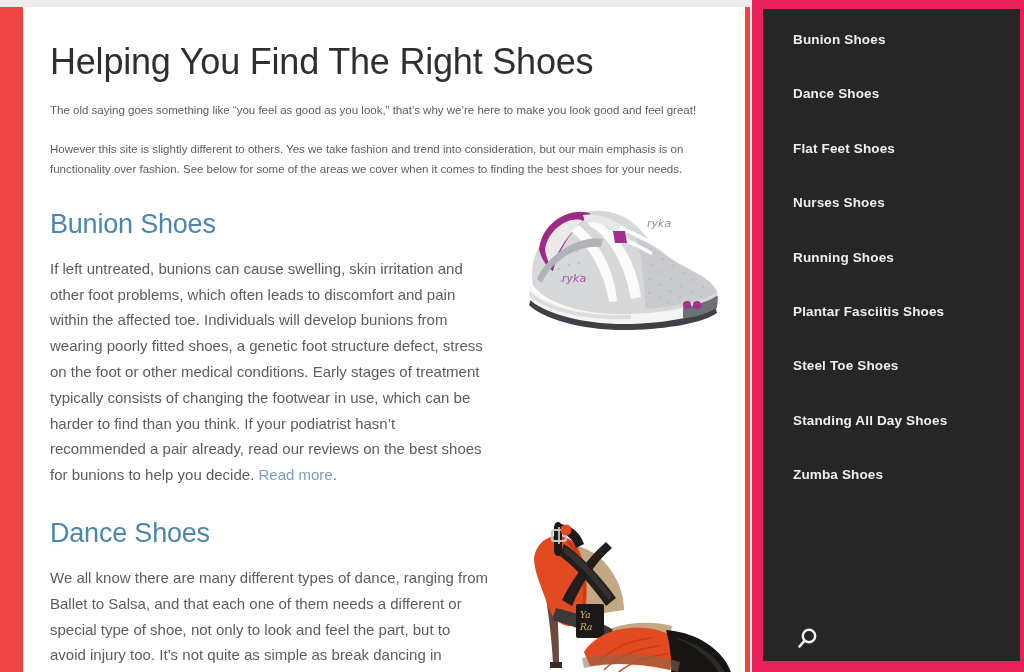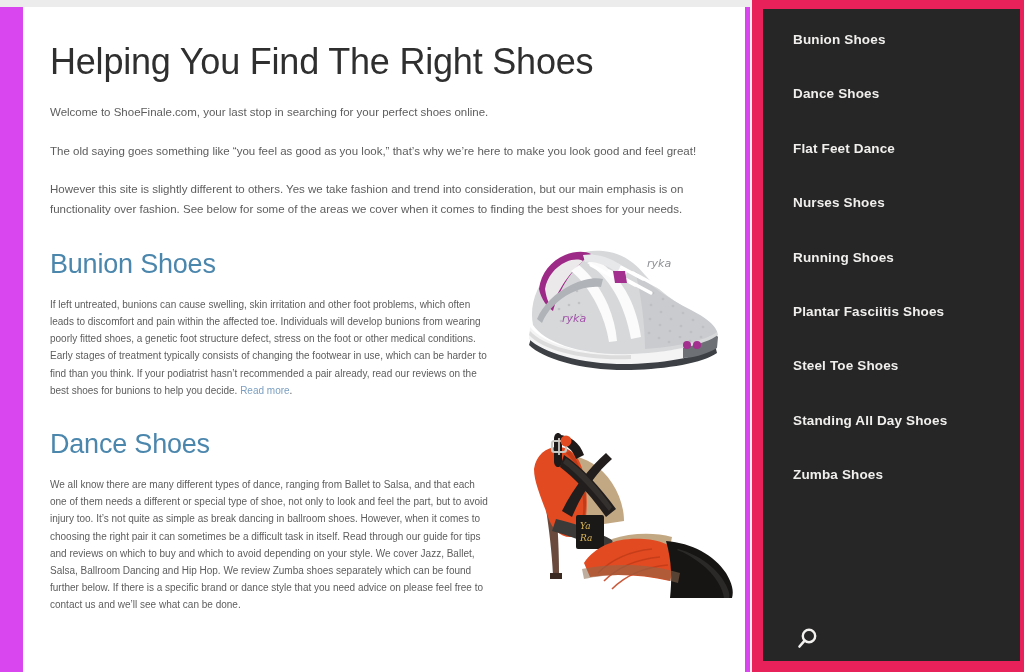--- a/index.html
+++ b/index.html
@@ -13,21 +13,21 @@
     overflow: hidden;
     background: #e9e9e9;
     font-family: "Liberation Sans", sans-serif;
     position: relative;
   }
 
   
   #page {
     position: absolute;
     inset: 0;
-    background: #d946ef;
+    background: #ef4444;
   }
   #top-strip {
     position: absolute;
     top: 0; left: 0;
     width: 1024px;
     height: 7px;
     background: #ececec;
   }
   #content-sheet {
     position: absolute;
@@ -73,21 +73,21 @@
     padding: 30px 0 0 0;
     font-size: 27px;
     font-weight: normal;
     color: #4b86ad;
     letter-spacing: -0.2px;
   }
   .section-body {
     margin: 0;
     padding: 16px 0 0 0;
     width: 440px;
-    font-size: 10px;
+    font-size: 15px;
     line-height: 1.72;
     color: #5d5d5d;
   }
   .readmore {
     color: #7a9ec0;
     text-decoration: none;
     cursor: pointer;
   }
 
   
@@ -171,21 +171,20 @@
 
 <div id="page">
 
   <div id="top-strip"></div>
 
   <div id="content-sheet">
     <div id="article">
 
       <h1 class="page-title">Helping You Find The Right Shoes</h1>
 
-      <p class="intro-p">Welcome to ShoeFinale.com, your last stop in searching for your perfect shoes online.</p>
       <p class="intro-p tight">The old saying goes something like “you feel as good as you look,” that’s why we’re here to make you look good and feel great!</p>
       <p class="intro-p tight">However this site is slightly different to others. Yes we take fashion and trend into consideration, but our main emphasis is on functionality over fashion. See below for some of the areas we cover when it comes to finding the best shoes for your needs.</p>
 
       <div class="section">
         <h2 class="section-heading">Bunion Shoes</h2>
         <p class="section-body"><span>If left untreated, bunions can cause swelling, skin irritation and other foot problems, which often leads to discomfort and pain within the affected toe. Individuals will develop bunions from wearing poorly fitted shoes, a genetic foot structure defect, stress on the foot or other medical conditions. Early stages of treatment typically consists of changing the footwear in use, which can be harder to find than you think. If your podiatrist hasn’t recommended a pair already, read our reviews on the best shoes for bunions to help you decide. </span><a class="readmore">Read more</a><span>.</span></p>
 
         <div class="shoe-photo" id="shoe-bunion">
           <svg width="210" height="150" viewBox="0 0 210 150" xmlns="http://www.w3.org/2000/svg">
             <rect width="210" height="150" fill="#ffffff"></rect>
@@ -321,21 +320,21 @@
 
     </div>
   </div>
 
   <div id="menu-frame">
     <div id="menu-pink">
       <nav id="menu-panel">
         <ul id="menu-list">
           <li class="menu-item">Bunion Shoes</li>
           <li class="menu-item">Dance Shoes</li>
-          <li class="menu-item">Flat Feet Dance</li>
+          <li class="menu-item">Flat Feet Shoes</li>
           <li class="menu-item">Nurses Shoes</li>
           <li class="menu-item">Running Shoes</li>
           <li class="menu-item">Plantar Fasciitis Shoes</li>
           <li class="menu-item">Steel Toe Shoes</li>
           <li class="menu-item">Standing All Day Shoes</li>
           <li class="menu-item">Zumba Shoes</li>
         </ul>
 
         <div id="menu-search">
           <svg width="30" height="30" viewBox="0 0 30 30" xmlns="http://www.w3.org/2000/svg">

